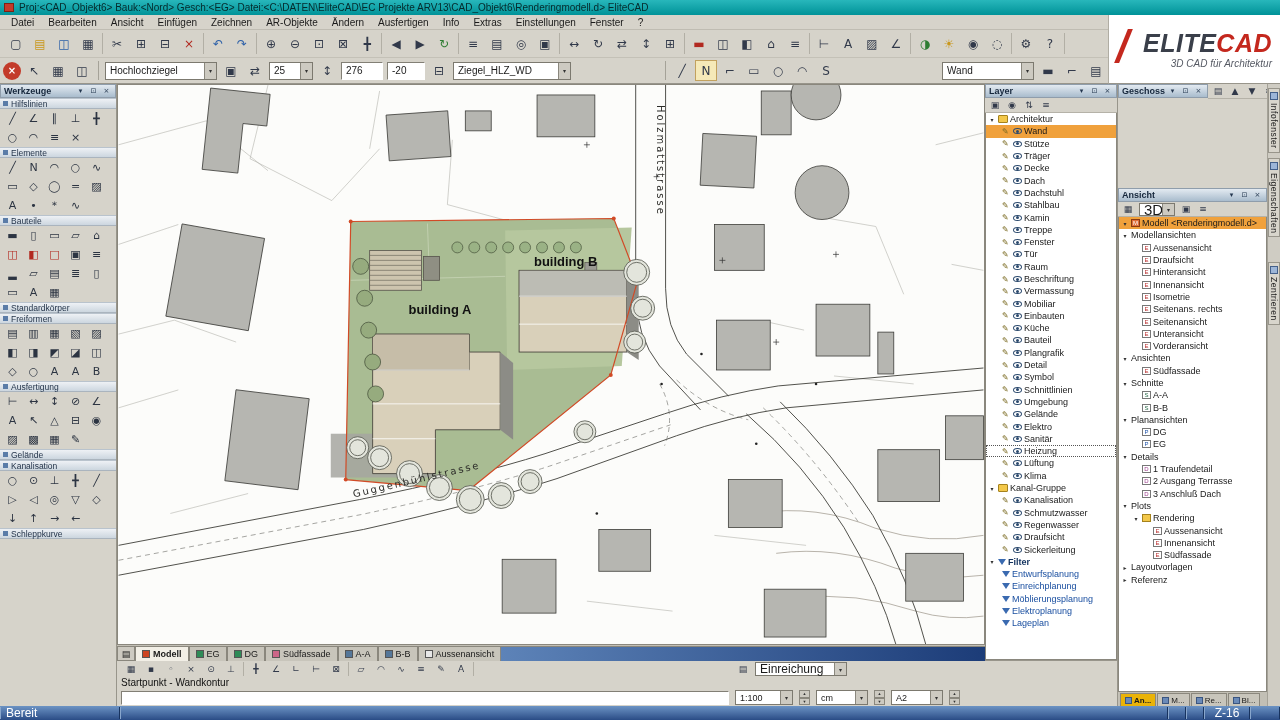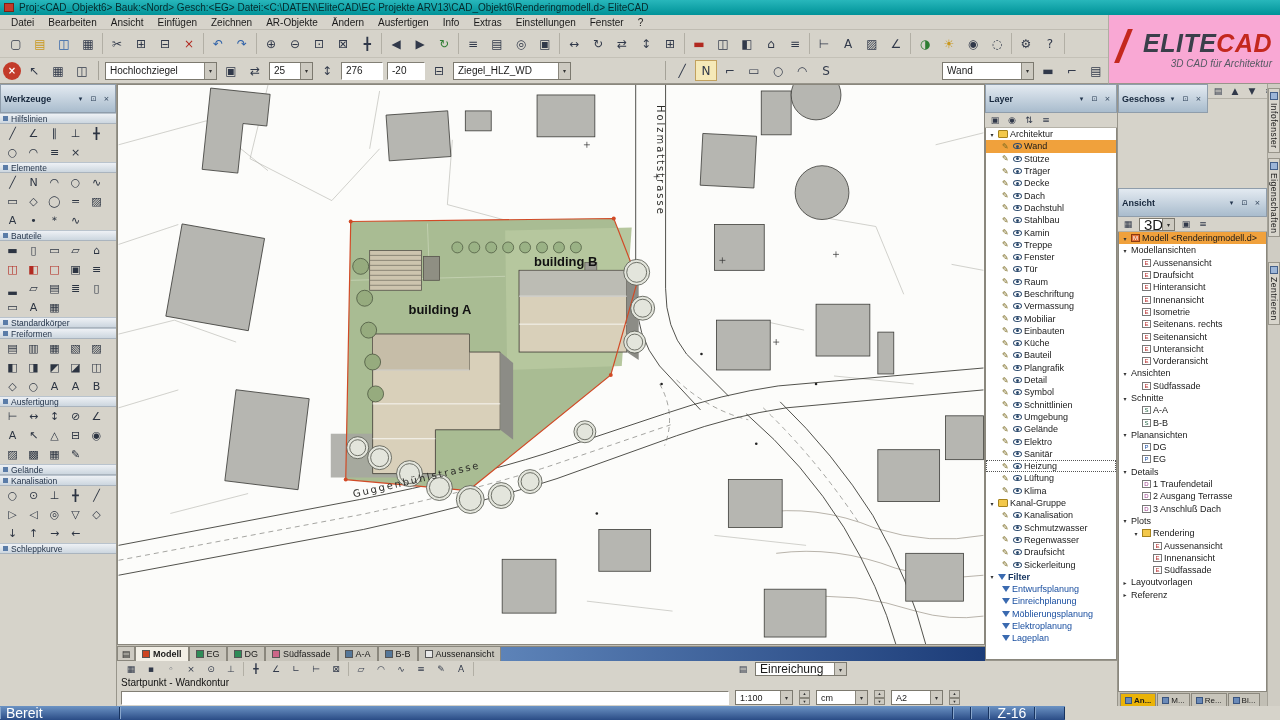--- a/index.html
+++ b/index.html
@@ -30,30 +30,30 @@
   .tbtn.v-active{background:#f5e9b8;border:1px solid #c2a15e;}
   .combo{display:inline-flex;align-items:center;height:18px;background:#fff;
     border:1px solid #7c796f;margin:0 2px;}
   .combo .cval{padding:0 4px;font-size:10px;white-space:nowrap;overflow:hidden;}
   .combo .dd{width:12px;height:100%;background:#cdcac1;border-left:1px solid #8a877d;
     display:flex;align-items:center;justify-content:center;font-size:6px;color:#333;}
   .field{display:inline-flex;align-items:center;height:18px;background:#fff;padding:0 4px;
     border-top:1px solid #827f75;border-left:1px solid #827f75;
     border-bottom:1px solid #fff;border-right:1px solid #fff;margin:0 2px;font-size:10px;}
   .vsep{width:1px;height:19px;background:#a5a298;margin:0 4px;}
-  .logo{position:absolute;right:0;top:15px;width:172px;height:69px;background:#f9a8d4;
+  .logo{position:absolute;right:0;top:15px;width:172px;height:69px;background:#ffffff;
     border-left:1px solid #b0ada3;border-bottom:1px solid #98958b;
     display:flex;flex-direction:column;align-items:flex-end;justify-content:center;padding:2px 8px;}
   .logo .swoosh{position:absolute;left:12px;top:14px;width:5px;height:34px;background:#c4281e;transform:skewX(-22deg);}
   .brand{font-size:25px;font-weight:bold;font-style:italic;letter-spacing:0.5px;line-height:26px;}
   .brand .ba{color:#3a3f4a;} .brand .bb{color:#c4281e;}
   .tagline{font-size:10px;font-style:italic;color:#565a64;margin-top:2px;}
 
   
-  .panel-header{height:29px;background:linear-gradient(#e3eaf1,#a9bccd);border:1px solid #8f9dab;
+  .panel-header{height:14px;background:linear-gradient(#e3eaf1,#a9bccd);border:1px solid #8f9dab;
     display:flex;align-items:center;padding:0 3px;gap:2px;}
   .ph-title{flex:1;font-size:9px;font-weight:bold;color:#16273c;}
   .ph-btn{width:11px;height:11px;display:inline-flex;align-items:center;justify-content:center;
     font-size:7px;color:#23364e;border:1px solid transparent;}
   .panel-toolbar{height:15px;background:#d6d3ca;border-bottom:1px solid #b5b2a8;
     display:flex;align-items:center;padding-left:2px;gap:1px;}
   .pt-btn{width:16px;height:13px;display:inline-flex;align-items:center;justify-content:center;}
   .pt-btn .g{font-size:9px;color:#31394a;}
 
   
@@ -162,23 +162,23 @@
   
   .edge-strip{position:absolute;left:1267px;top:84px;width:13px;height:622px;background:#cfccc3;
     border-left:1px solid #a5a298;display:flex;flex-direction:column;align-items:center;padding-top:4px;gap:5px;}
   .edge-tab{width:12px;background:#d8d5cc;border:1px solid #98958b;display:flex;flex-direction:column;
     align-items:center;padding:3px 0;gap:3px;}
   .edge-tab:nth-child(3){margin-top:20px;}
   .eico{width:8px;height:8px;background:#9db6d8;border:1px solid #44608a;}
   .elbl{writing-mode:vertical-rl;font-size:8.5px;color:#222;letter-spacing:0.5px;}
 
   
-  .statusbar{position:absolute;left:0;top:706px;width:1065px;height:14px;
+  .statusbar{position:absolute;left:0;top:706px;width:1280px;height:14px;
     background:linear-gradient(#6c93c4,#2a4c86);display:flex;align-items:center;color:#fff;
-    font-size:14px;}
+    font-size:12px;}
   .sb-seg{height:12px;border-right:1px solid #17335f;border-left:1px solid #88a6cc;
     display:flex;align-items:center;padding:0 5px;white-space:nowrap;}
   .sb-ready{width:120px;} .sb-main{flex:1;} .sb-small{width:18px;} .sb-zoom{width:46px;justify-content:center;}
   .sb-end{width:30px;}
 </style>
 </head>
 <body>
 
 <div class="app">
 

